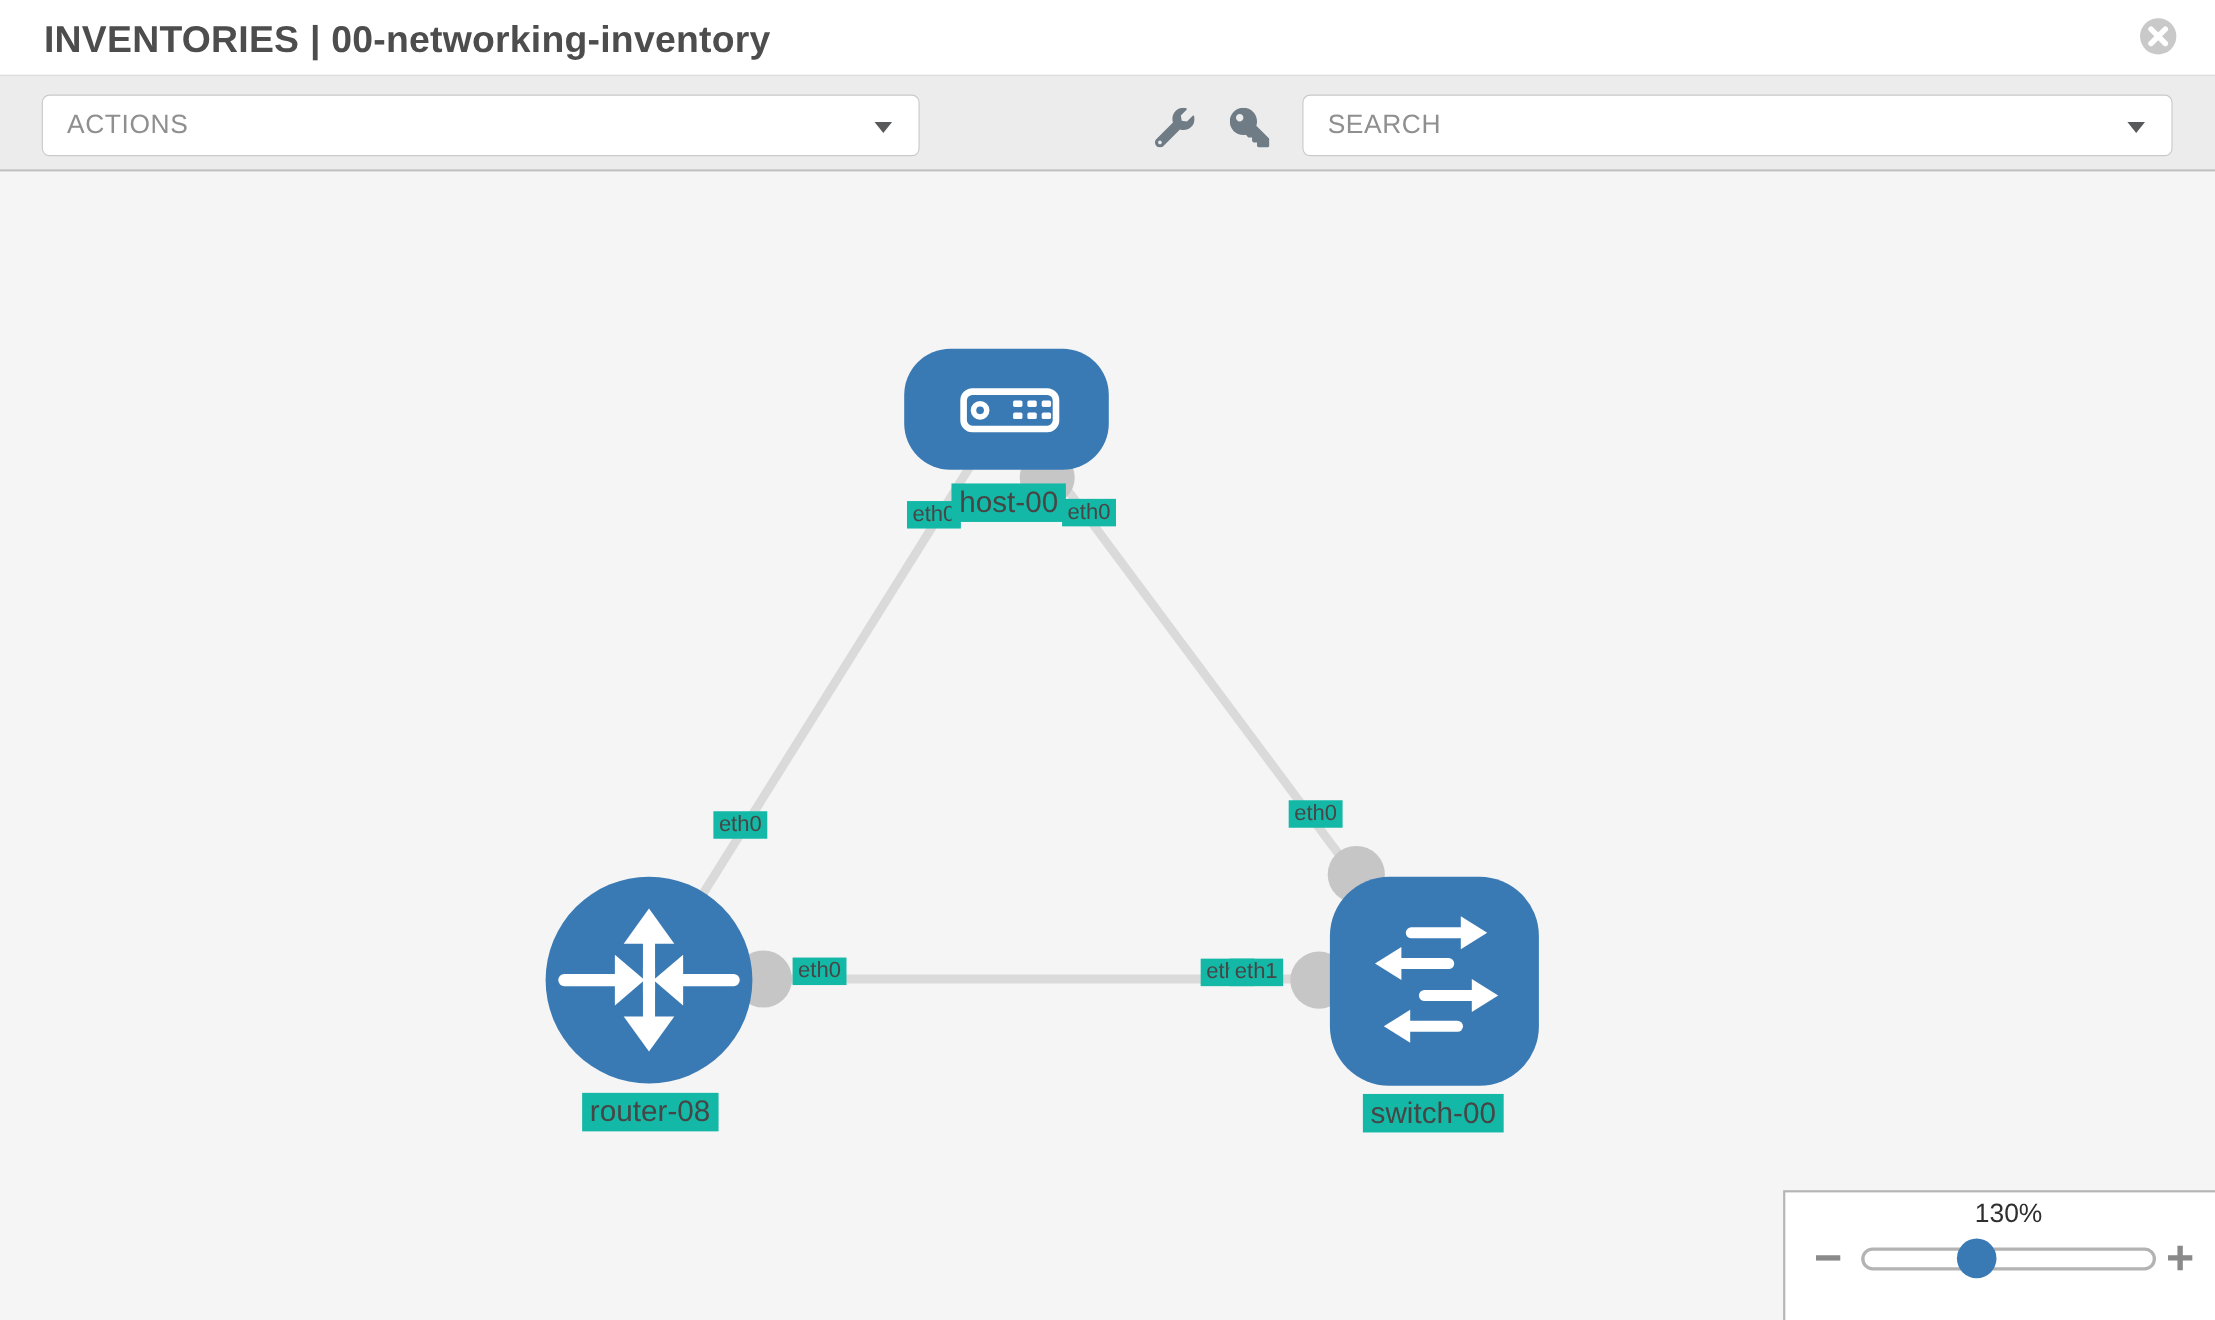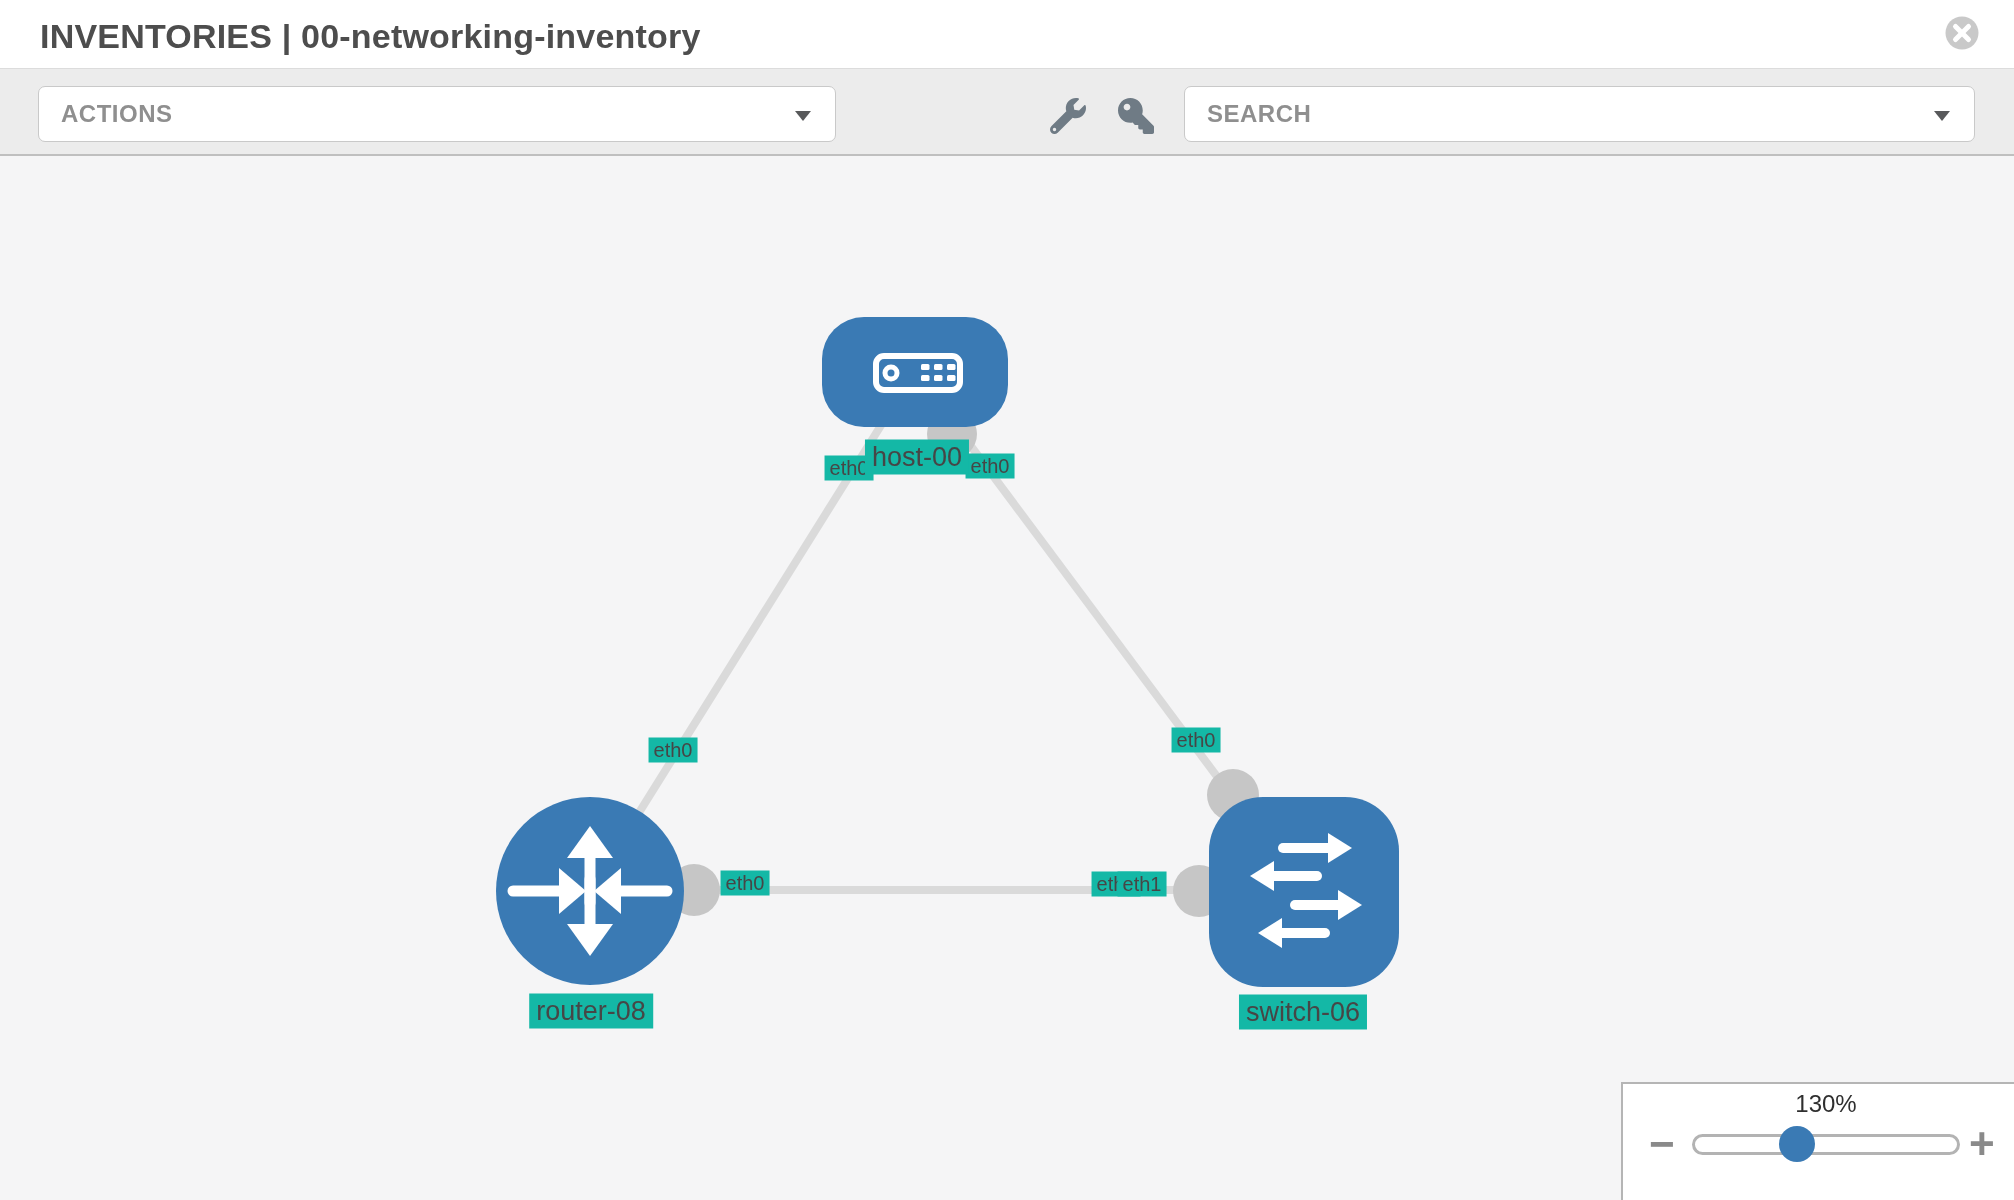--- a/index.html
+++ b/index.html
@@ -24,21 +24,21 @@
   .page-title{position:absolute;left:40px;top:17px;font-size:34px;font-weight:700;
     color:#4d4d4d;letter-spacing:0.2px;}
   .close-btn{position:absolute;left:1944px;top:15px;width:36px;height:36px;cursor:pointer;}
 
   
   .toolbar{position:absolute;left:0;top:68px;width:2014px;height:88px;
     background:var(--toolbar-bg);border-top:1px solid #dcdcdc;border-bottom:2px solid #bfbfbf;}
   .select-box{position:absolute;top:17px;height:56px;background:#fff;
     border:1px solid var(--border-gray);border-radius:7px;display:flex;align-items:center;
     padding:0 22px;cursor:pointer;}
-  .select-box .sel-label{font-size:24px;color:var(--muted-text);letter-spacing:0.5px;font-weight:bold;}
+  .select-box .sel-label{font-size:24px;color:var(--muted-text);letter-spacing:0.5px;}
   .caret{position:absolute;right:24px;top:24px;width:0;height:0;
     border-left:8px solid transparent;border-right:8px solid transparent;
     border-top:10px solid #58595b;}
   .actions-box{left:38px;width:798px;}
   .search-box{left:1184px;width:791px;text-align:center;}
   .tool-icon{position:absolute;top:29px;width:36px;height:36px;cursor:pointer;}
   .wrench-pos{left:1050px;}
   .key-pos{left:1118px;}
 
   
@@ -174,21 +174,21 @@
   <div class="if-label" style="left:849px;top:468px">eth0</div>
   <div class="if-label" style="left:990px;top:466px">eth0</div>
   <div class="if-label" style="left:673px;top:750px">eth0</div>
   <div class="if-label" style="left:1196px;top:740px">eth0</div>
   <div class="if-label" style="left:745px;top:883px">eth0</div>
   <div class="if-label behind" style="left:1116px;top:884px">eth0</div>
   <div class="if-label" style="left:1142px;top:884px">eth1</div>
 
   <div class="node-label" style="left:917px;top:457px">host-00</div>
   <div class="node-label" style="left:591px;top:1011px">router-08</div>
-  <div class="node-label" style="left:1303px;top:1012px">switch-06</div>
+  <div class="node-label" style="left:1303px;top:1012px">switch-00</div>
 
   <div class="zoom-panel">
     <div class="zoom-value">130%</div>
     <div class="zoom-minus">−</div>
     <div class="zoom-track"></div>
     <div class="zoom-knob"></div>
     <div class="zoom-plus">+</div>
   </div>
 
 </div>

